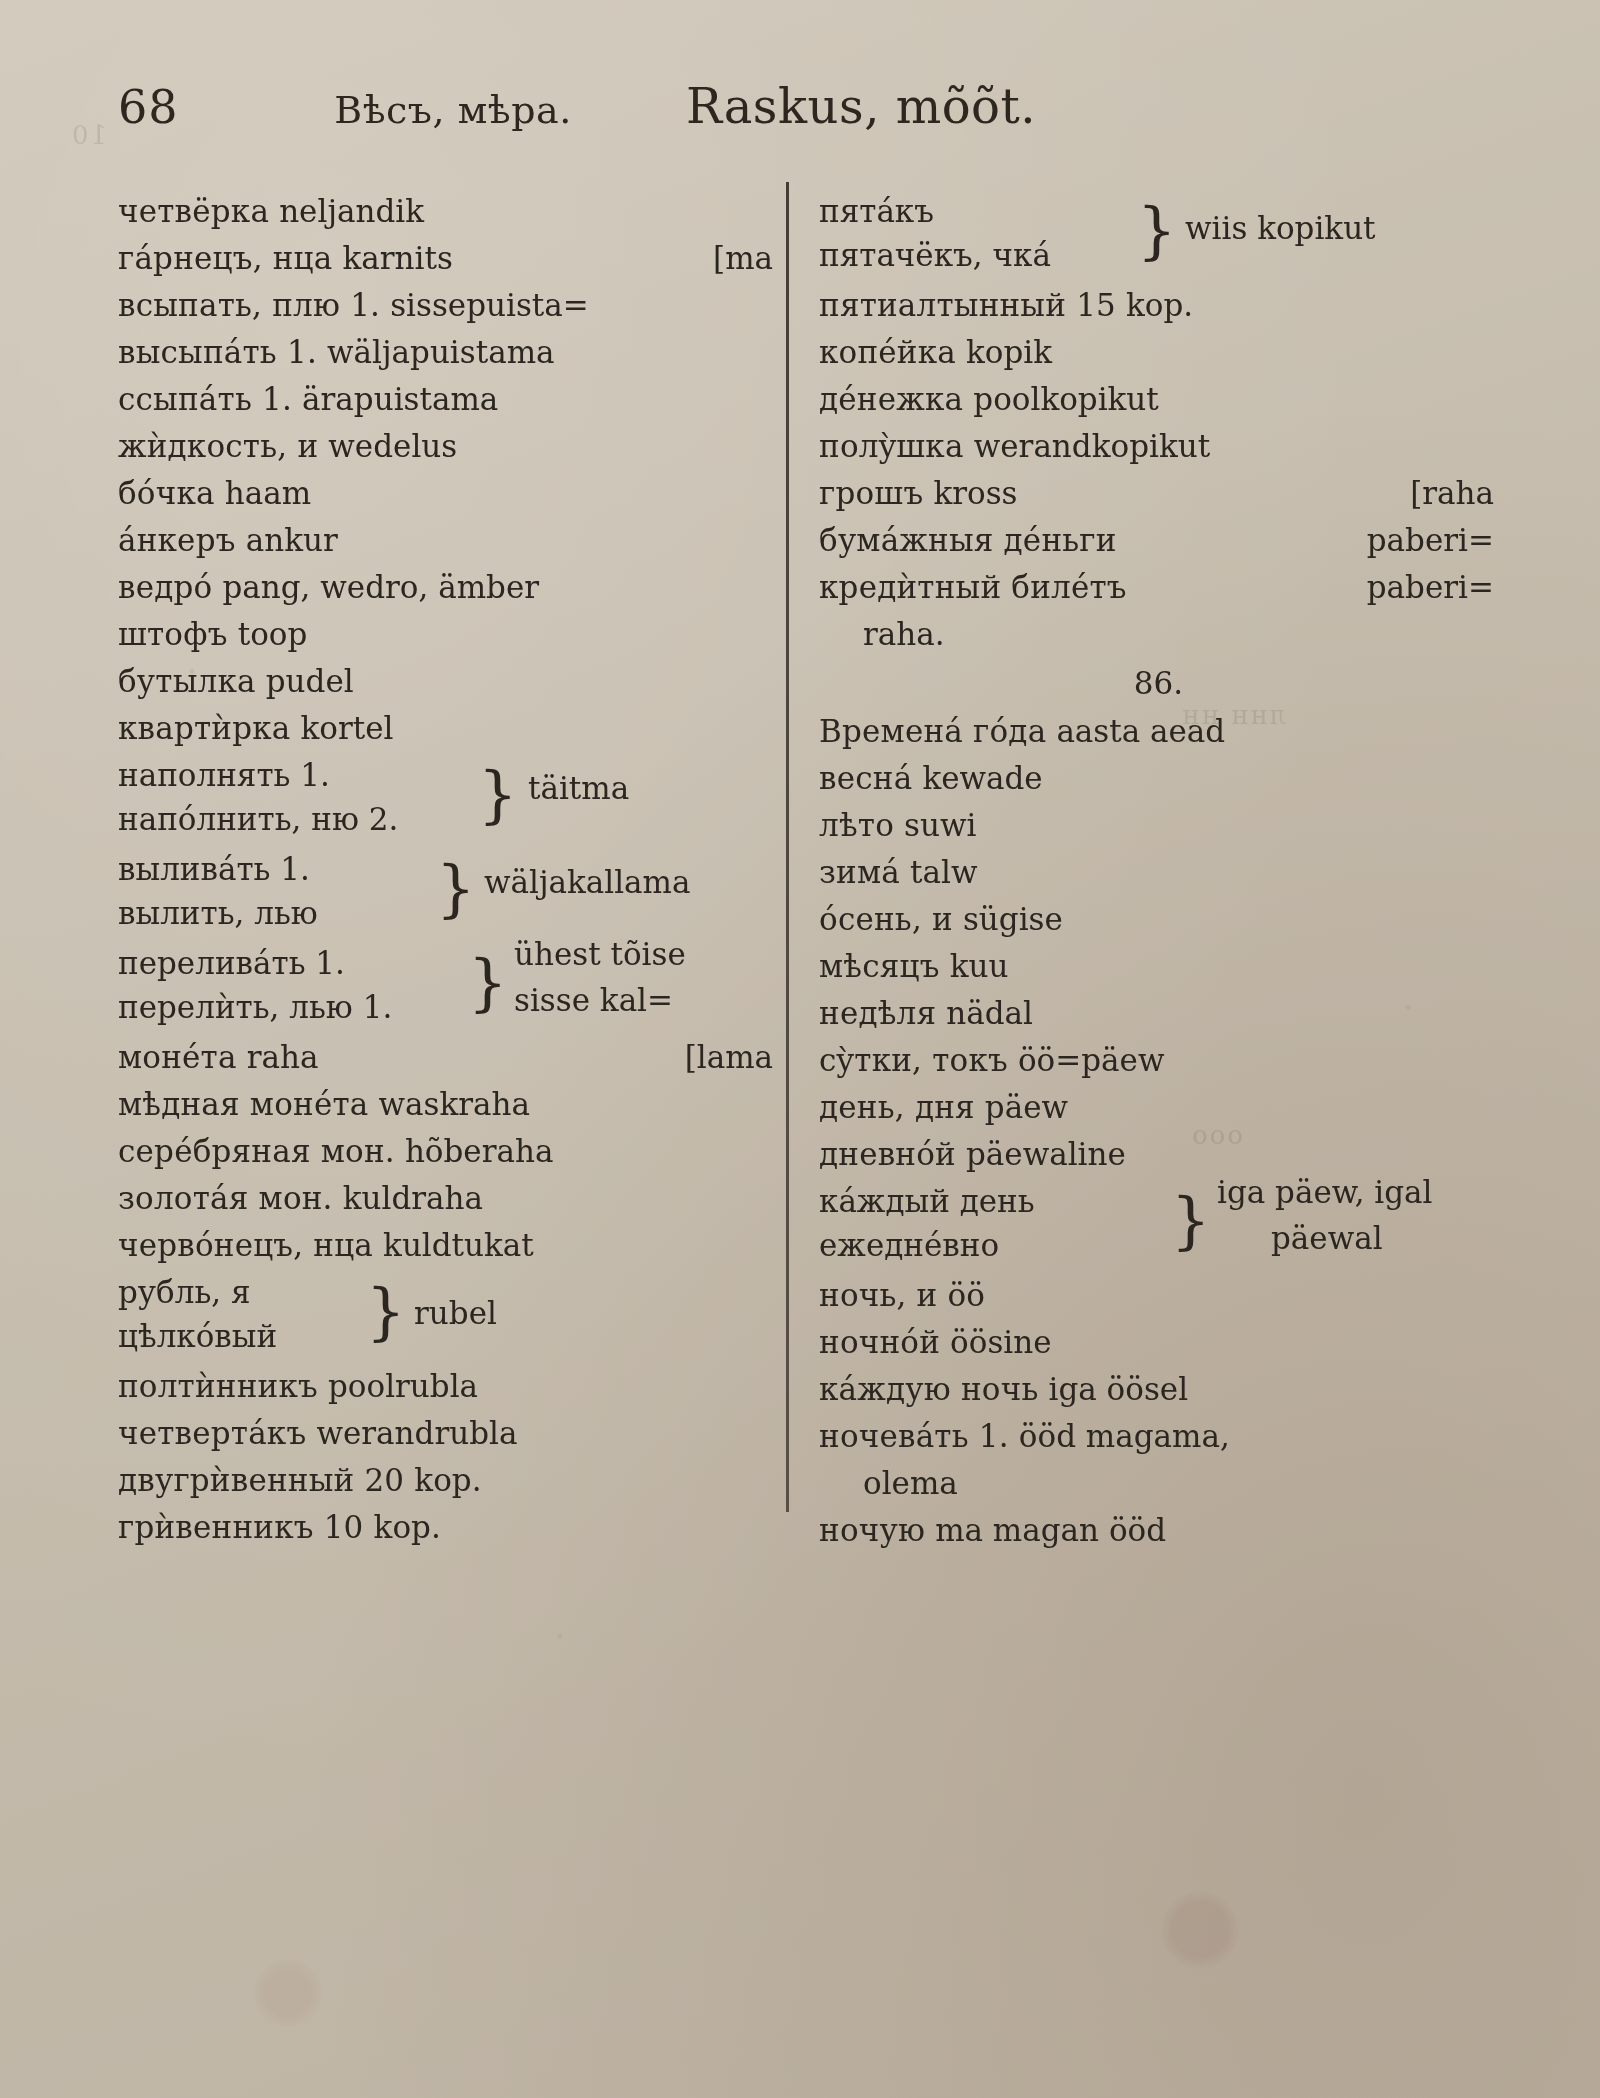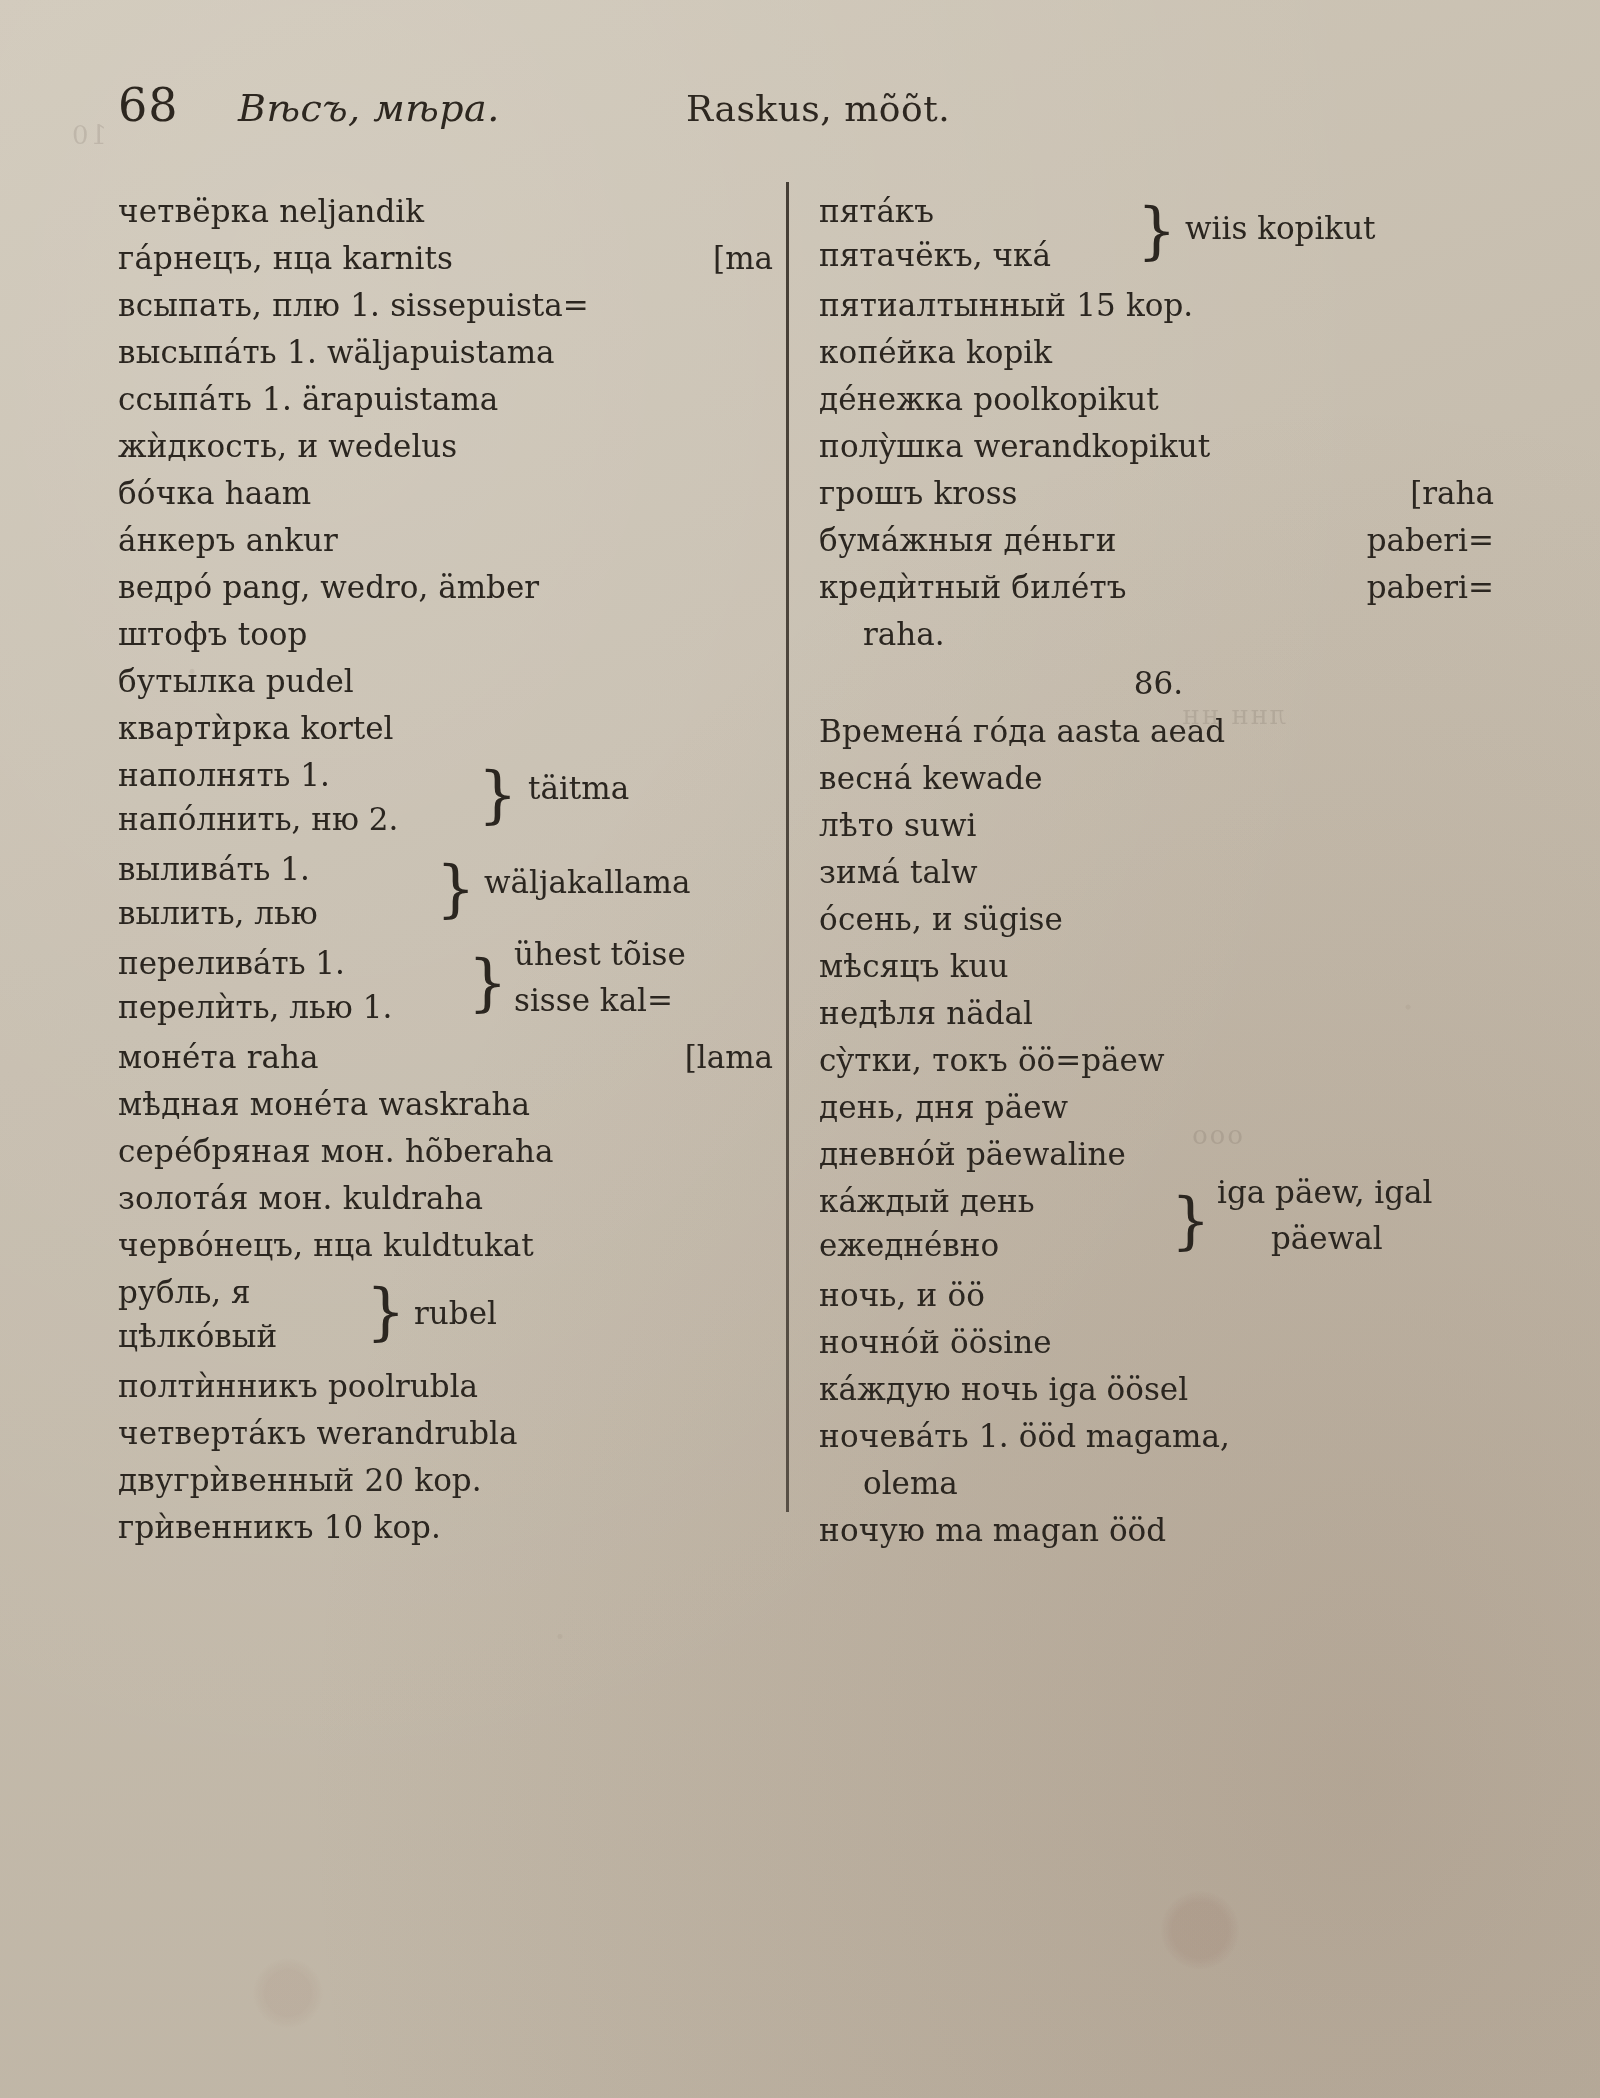--- a/index.html
+++ b/index.html
@@ -60,27 +60,26 @@
     color: #2d2720;
   }
   .folio {
     width: 120px;
     font-size: 46px;
     letter-spacing: 1px;
   }
   .head-ru {
     width: 430px;
     font-size: 38px;
-    text-align: left;
+    text-align: center;
     letter-spacing: 0.5px;
-    font-style: italic;
   }
   .head-et {
     flex: 1;
-    font-size: 36px;
+    font-size: 48px;
     font-family: "DejaVu Serif", serif;
     font-style: normal;
     letter-spacing: 0.5px;
     padding-left: 18px;
   }
 
   
   .columns {
     position: relative;
     display: flex;

